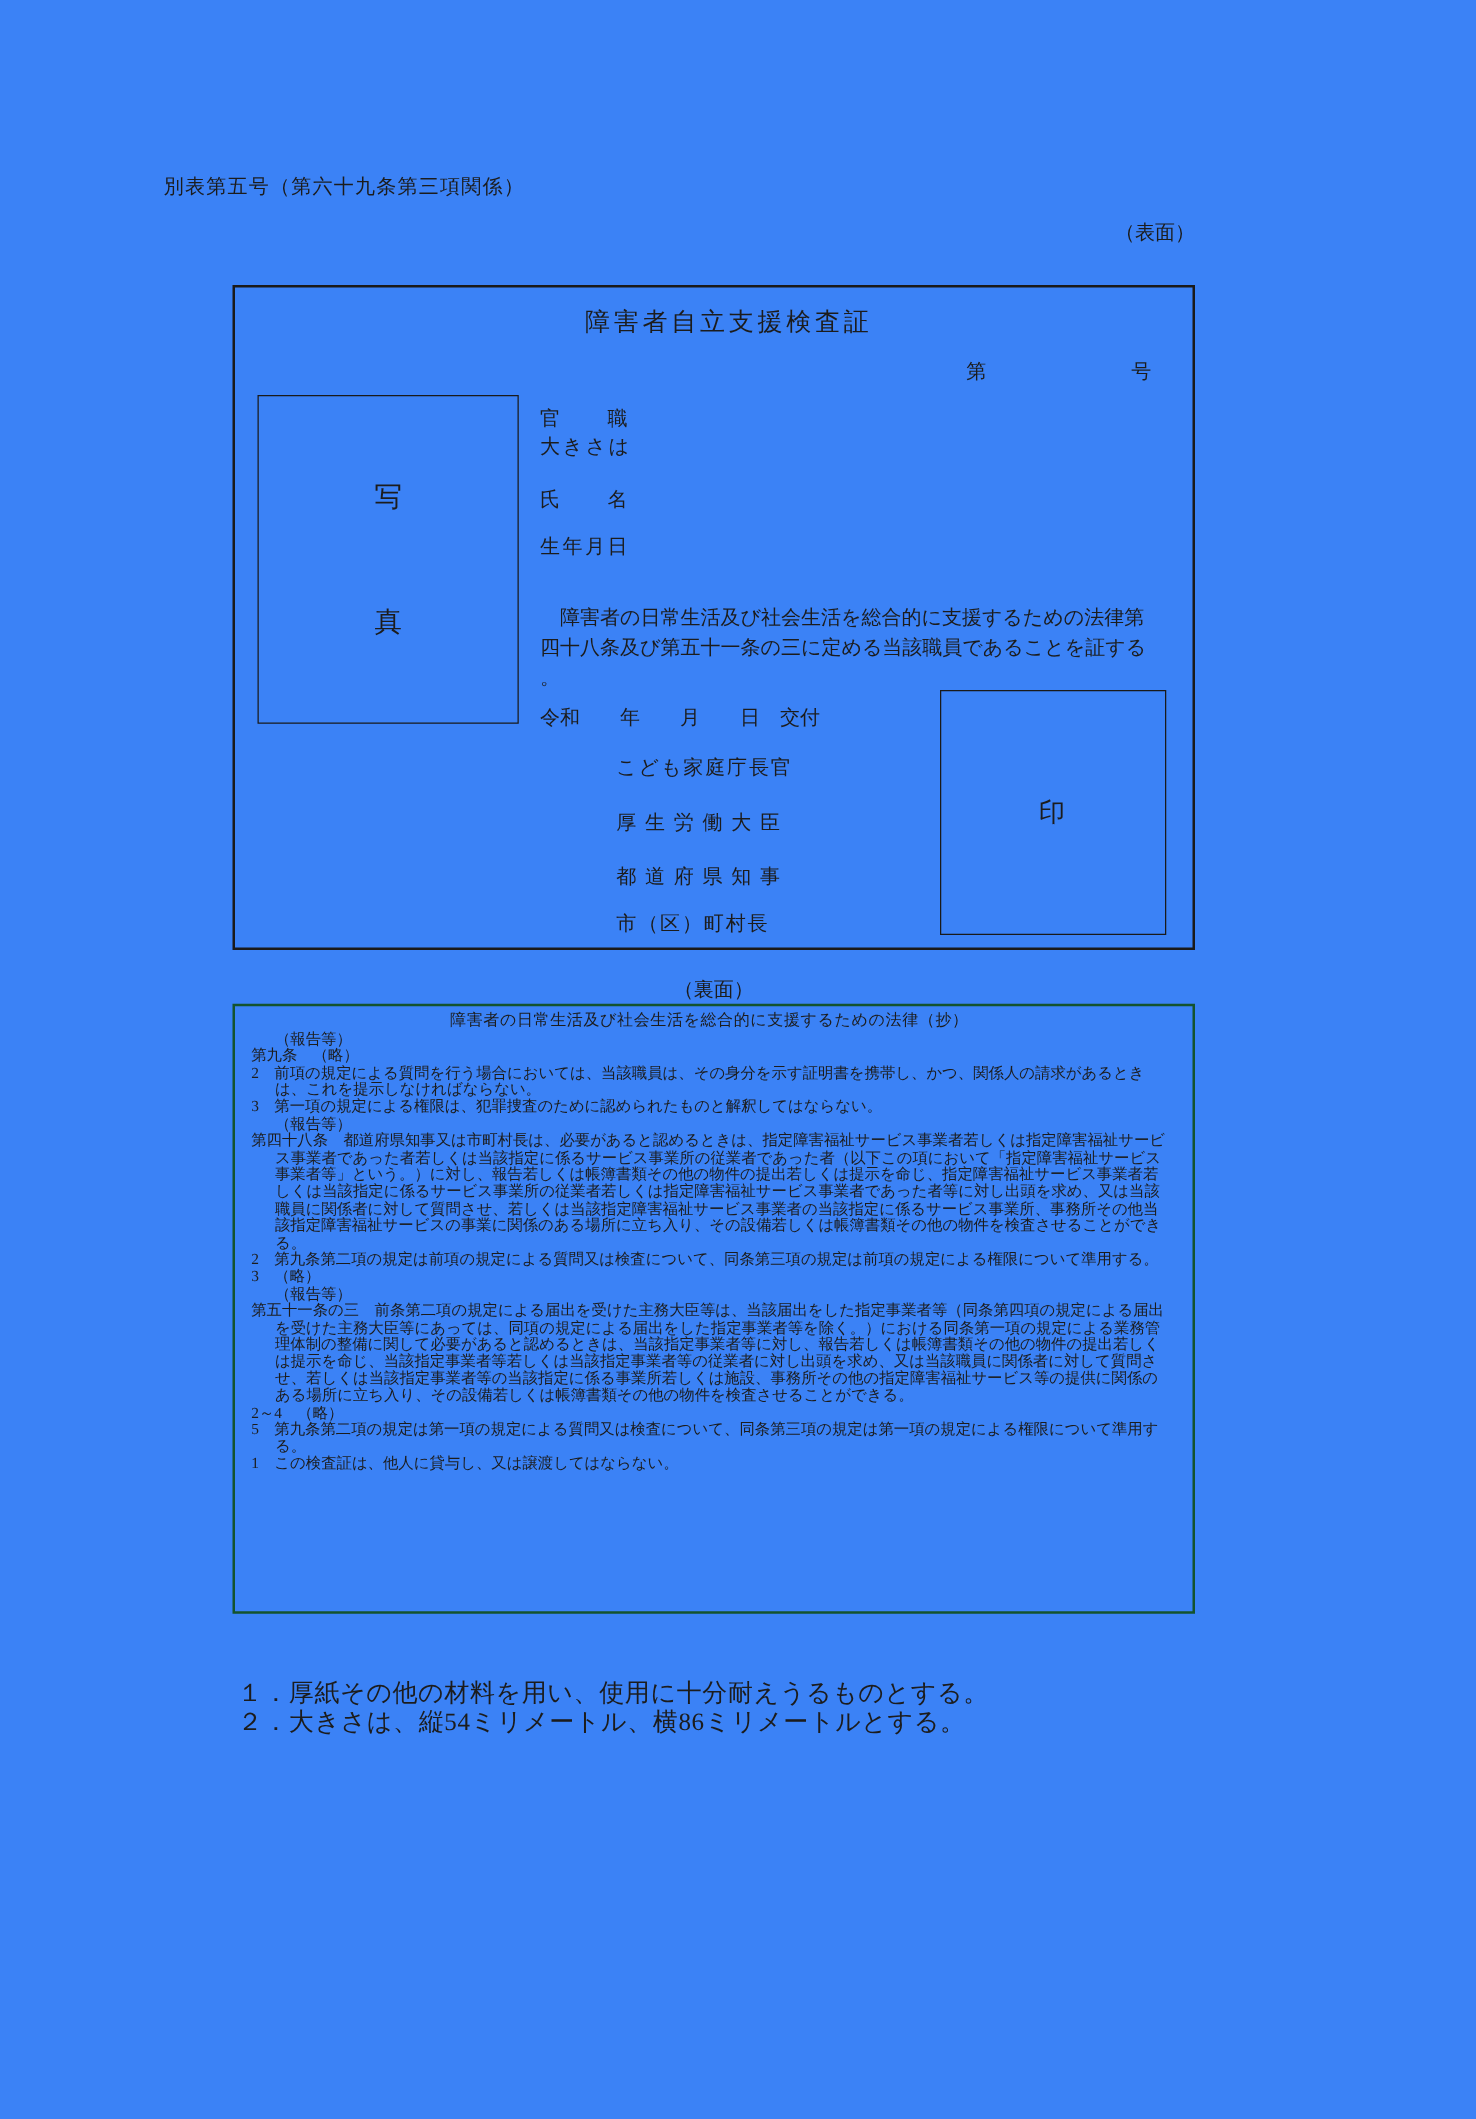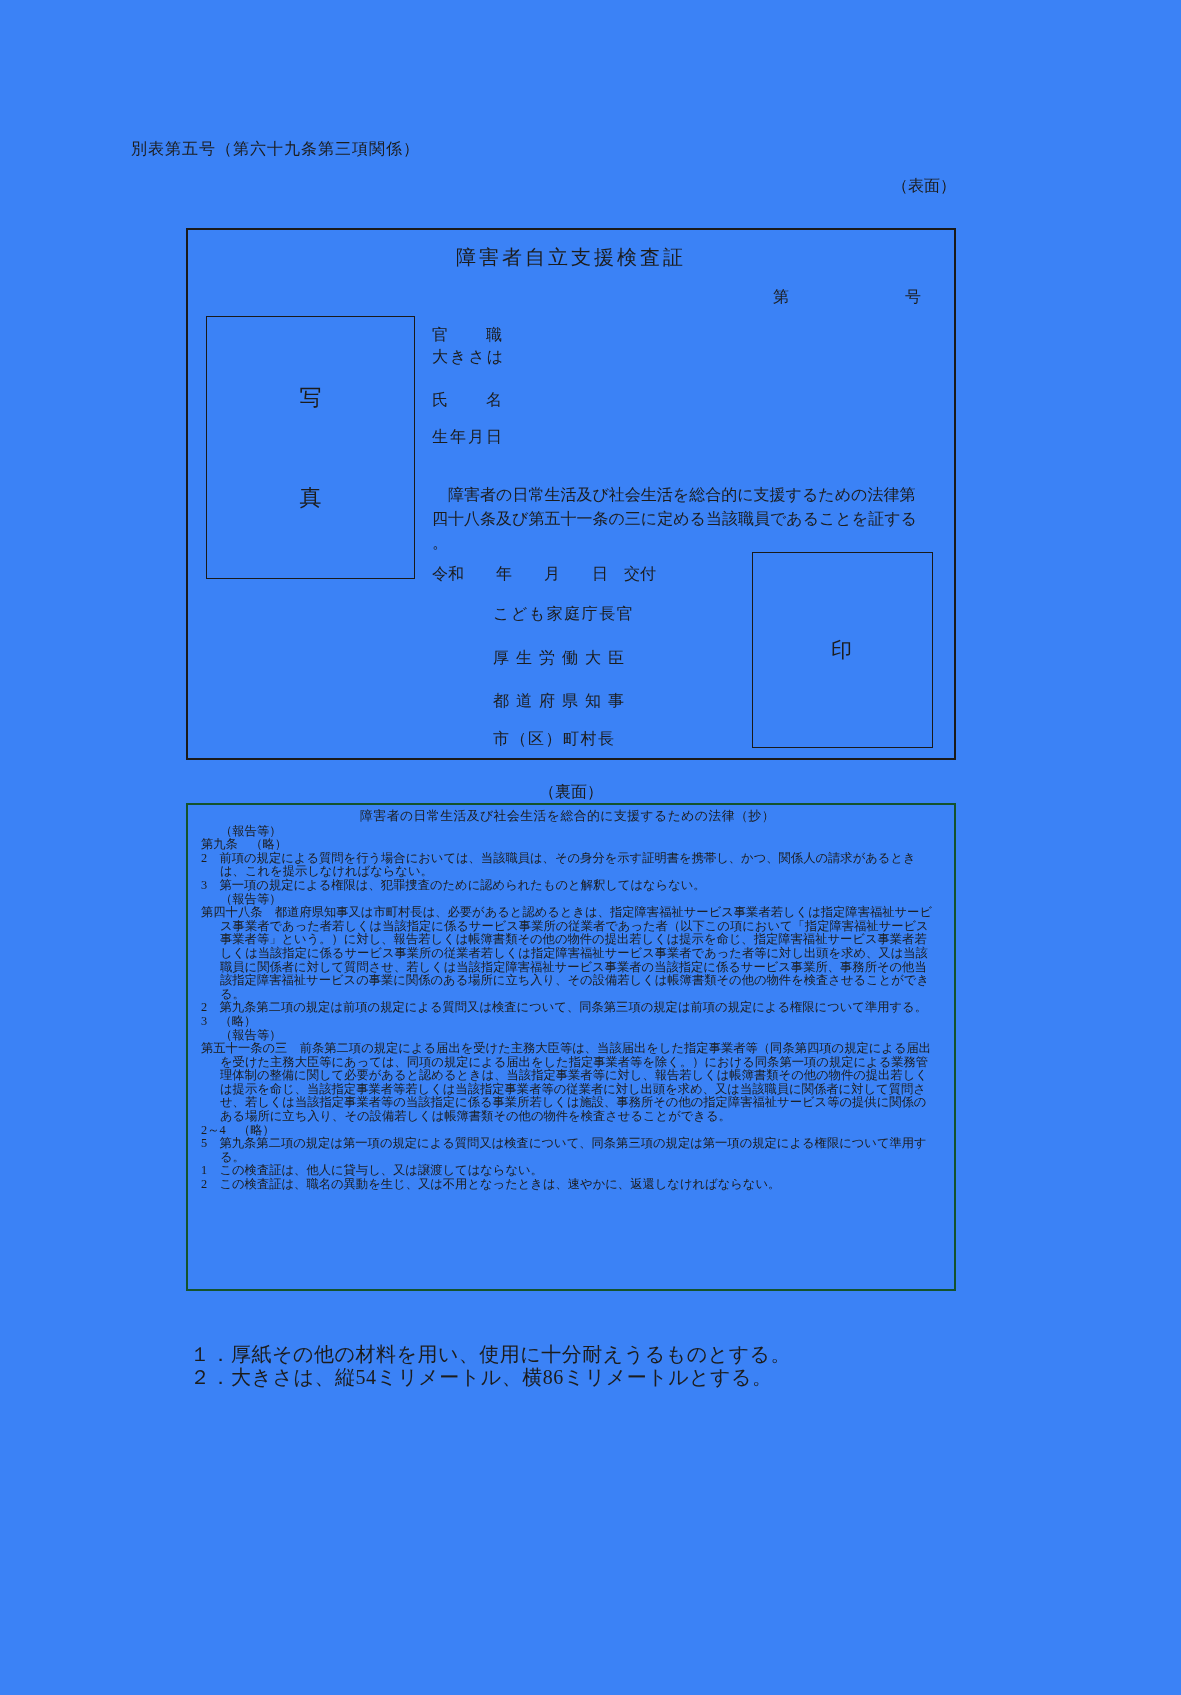--- a/index.html
+++ b/index.html
@@ -19,21 +19,21 @@
 
   #appendix-label { left:131px; top:139px; font-size:16px; letter-spacing:1px; }
   #front-label    { left:186px; top:176px; width:770px; text-align:right; font-size:16px; }
   #back-label     { left:186px; top:782px; width:770px; text-align:center; font-size:16px; }
 
   
   .front-card {
     left:186px; top:228px; width:770px; height:532px;
     border:2px solid #1a1a1a; box-sizing:border-box;
   }
-  .fc-title  { position:absolute; top:14px; left:0; width:100%; text-align:center; font-size:20px; letter-spacing:3px; }
+  .fc-title  { position:absolute; top:14px; left:12px; width:100%; text-align:center; font-size:20px; letter-spacing:3px; }
   .fc-number { position:absolute; top:57px; left:585px; width:148px; display:flex; justify-content:space-between; font-size:16px; }
   .photo-box {
     position:absolute; left:18px; top:86px; width:209px; height:263px;
     border:1.5px solid #1a1a1a; box-sizing:border-box;
     display:flex; flex-direction:column; align-items:center; justify-content:center; gap:70px;
     font-size:22px;
   }
   .fc-field { position:absolute; left:244px; font-size:16px; letter-spacing:2px; white-space:pre; }
   .fc-pos1  { top:95px; }
   .fc-pos2  { top:117px; }
@@ -124,20 +124,19 @@
         <div class="bp bp-hang">3　第一項の規定による権限は、犯罪捜査のために認められたものと解釈してはならない。</div>
         <div class="bp bp-lead">（報告等）</div>
         <div class="bp bp-hang">第四十八条　都道府県知事又は市町村長は、必要があると認めるときは、指定障害福祉サービス事業者若しくは指定障害福祉サービス事業者であった者若しくは当該指定に係るサービス事業所の従業者であった者（以下この項において「指定障害福祉サービス事業者等」という。）に対し、報告若しくは帳簿書類その他の物件の提出若しくは提示を命じ、指定障害福祉サービス事業者若しくは当該指定に係るサービス事業所の従業者若しくは指定障害福祉サービス事業者であった者等に対し出頭を求め、又は当該職員に関係者に対して質問させ、若しくは当該指定障害福祉サービス事業者の当該指定に係るサービス事業所、事務所その他当該指定障害福祉サービスの事業に関係のある場所に立ち入り、その設備若しくは帳簿書類その他の物件を検査させることができる。</div>
         <div class="bp bp-hang">2　第九条第二項の規定は前項の規定による質問又は検査について、同条第三項の規定は前項の規定による権限について準用する。</div>
         <div class="bp bp-hang">3　（略）</div>
         <div class="bp bp-lead">（報告等）</div>
         <div class="bp bp-hang">第五十一条の三　前条第二項の規定による届出を受けた主務大臣等は、当該届出をした指定事業者等（同条第四項の規定による届出を受けた主務大臣等にあっては、同項の規定による届出をした指定事業者等を除く。）における同条第一項の規定による業務管理体制の整備に関して必要があると認めるときは、当該指定事業者等に対し、報告若しくは帳簿書類その他の物件の提出若しくは提示を命じ、当該指定事業者等若しくは当該指定事業者等の従業者に対し出頭を求め、又は当該職員に関係者に対して質問させ、若しくは当該指定事業者等の当該指定に係る事業所若しくは施設、事務所その他の指定障害福祉サービス等の提供に関係のある場所に立ち入り、その設備若しくは帳簿書類その他の物件を検査させることができる。</div>
         <div class="bp bp-hang">2～4　（略）</div>
         <div class="bp bp-hang">5　第九条第二項の規定は第一項の規定による質問又は検査について、同条第三項の規定は第一項の規定による権限について準用する。</div>
         <div class="bp bp-hang">1　この検査証は、他人に貸与し、又は譲渡してはならない。</div>
-        <div class="bp bp-hang">2　この検査証は、職名の異動を生じ、又は不用となったときは、速やかに、返還しなければならない。</div>
       </div>
   </div>
 
   <div id="note-1" class="note">１．厚紙その他の材料を用い、使用に十分耐えうるものとする。</div>
   <div id="note-2" class="note">２．大きさは、縦54ミリメートル、横86ミリメートルとする。</div>
 
 </div>
 
 </body></html>

